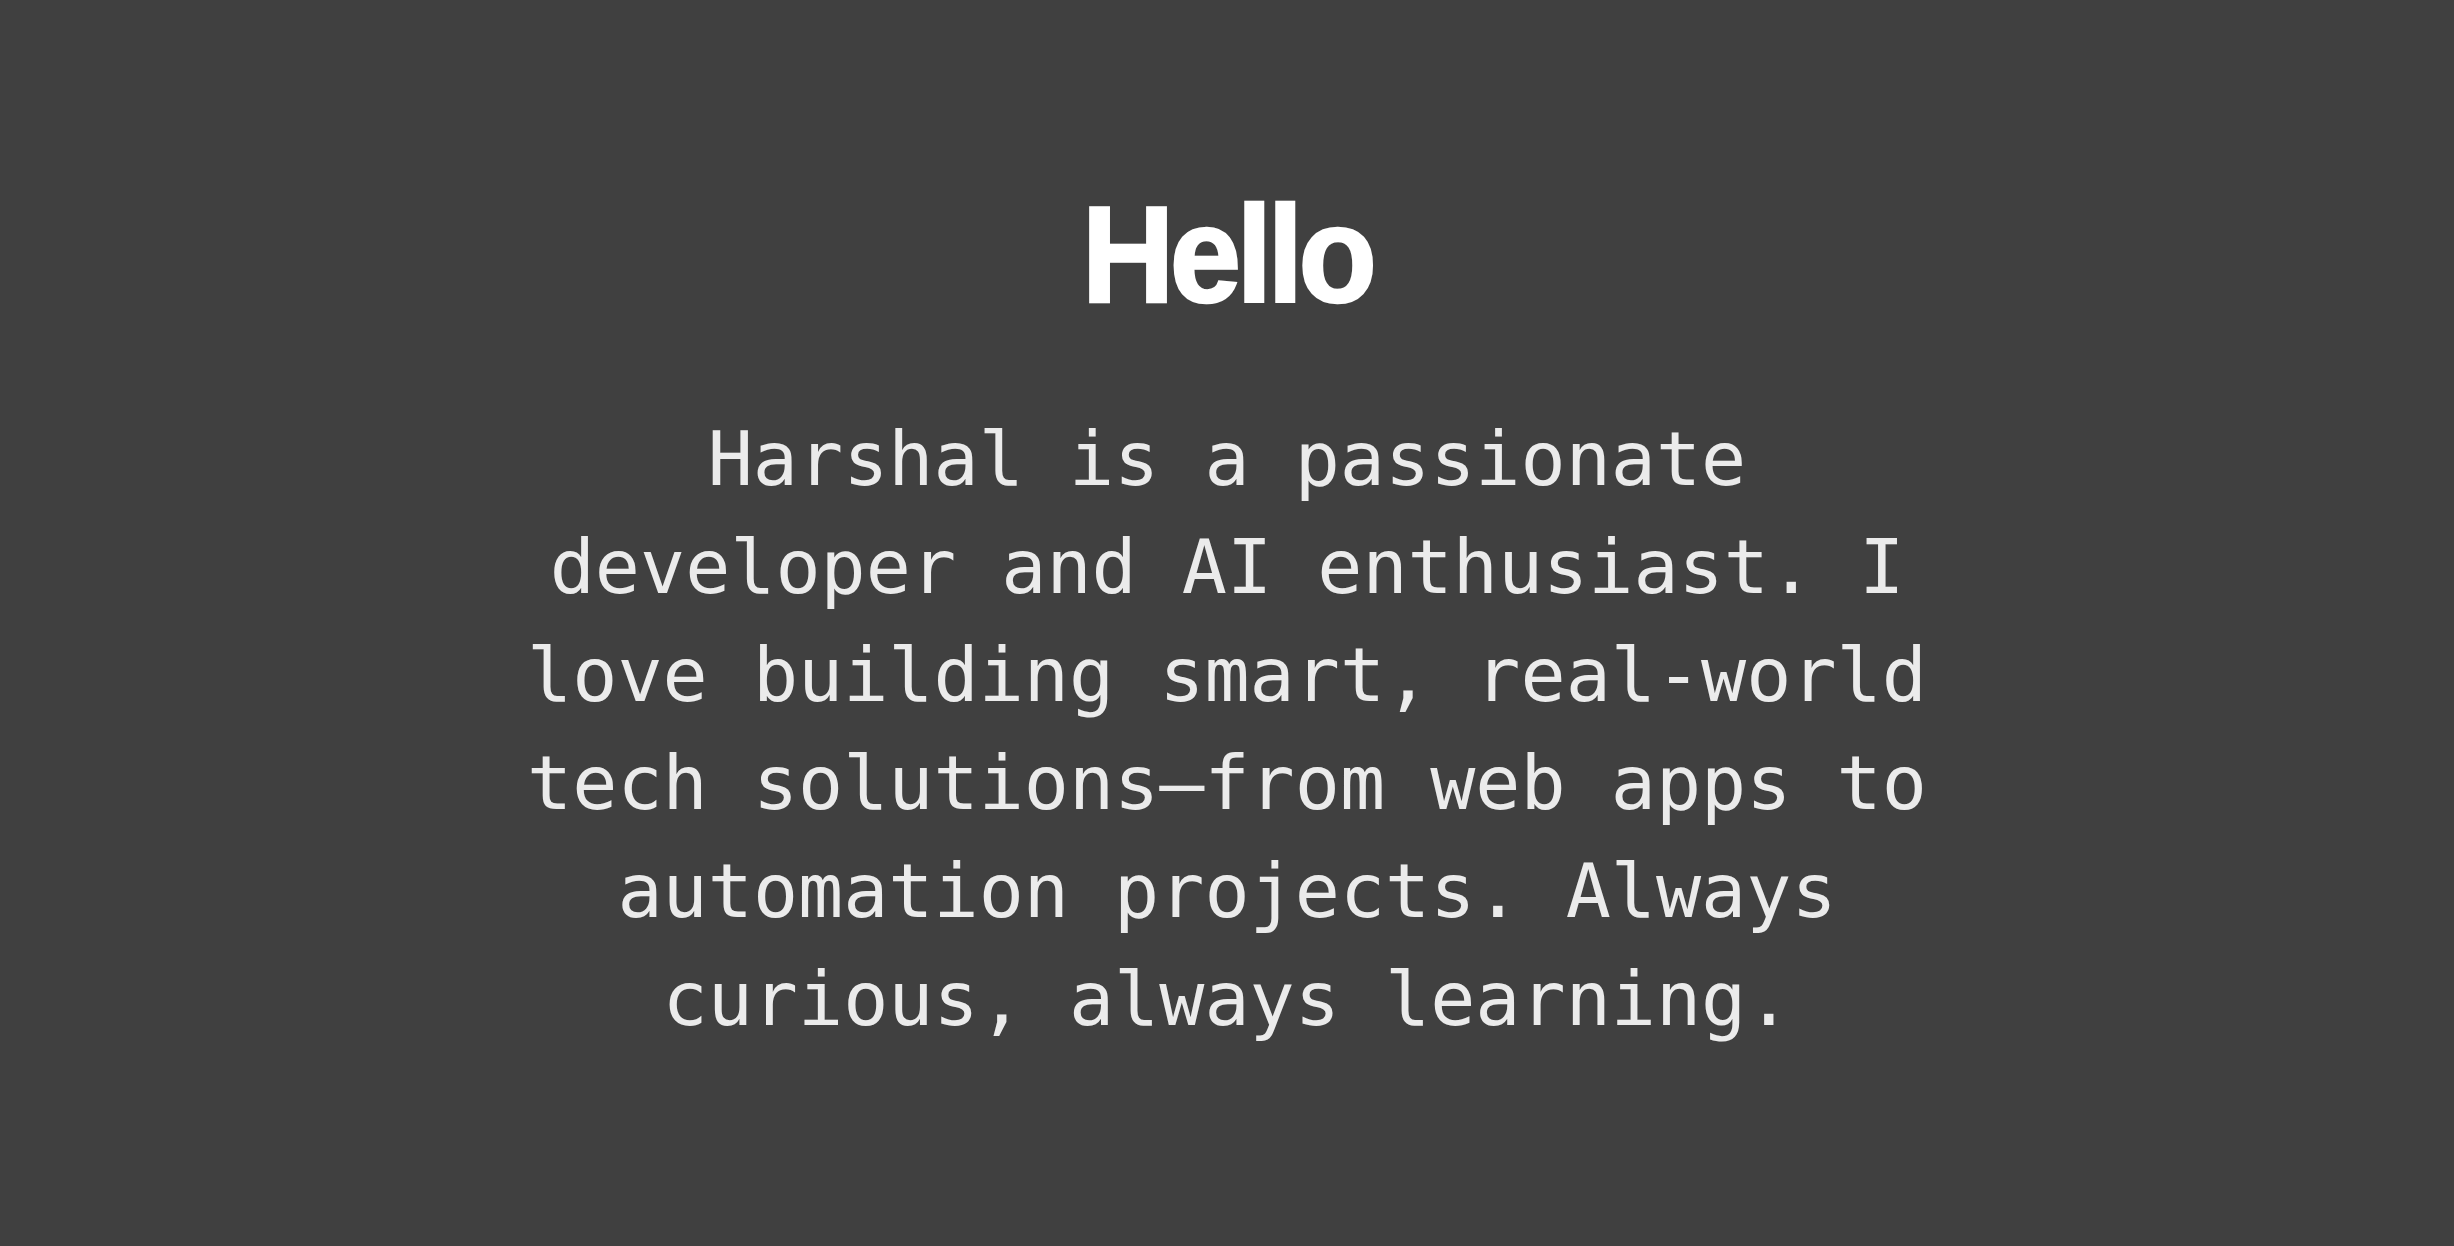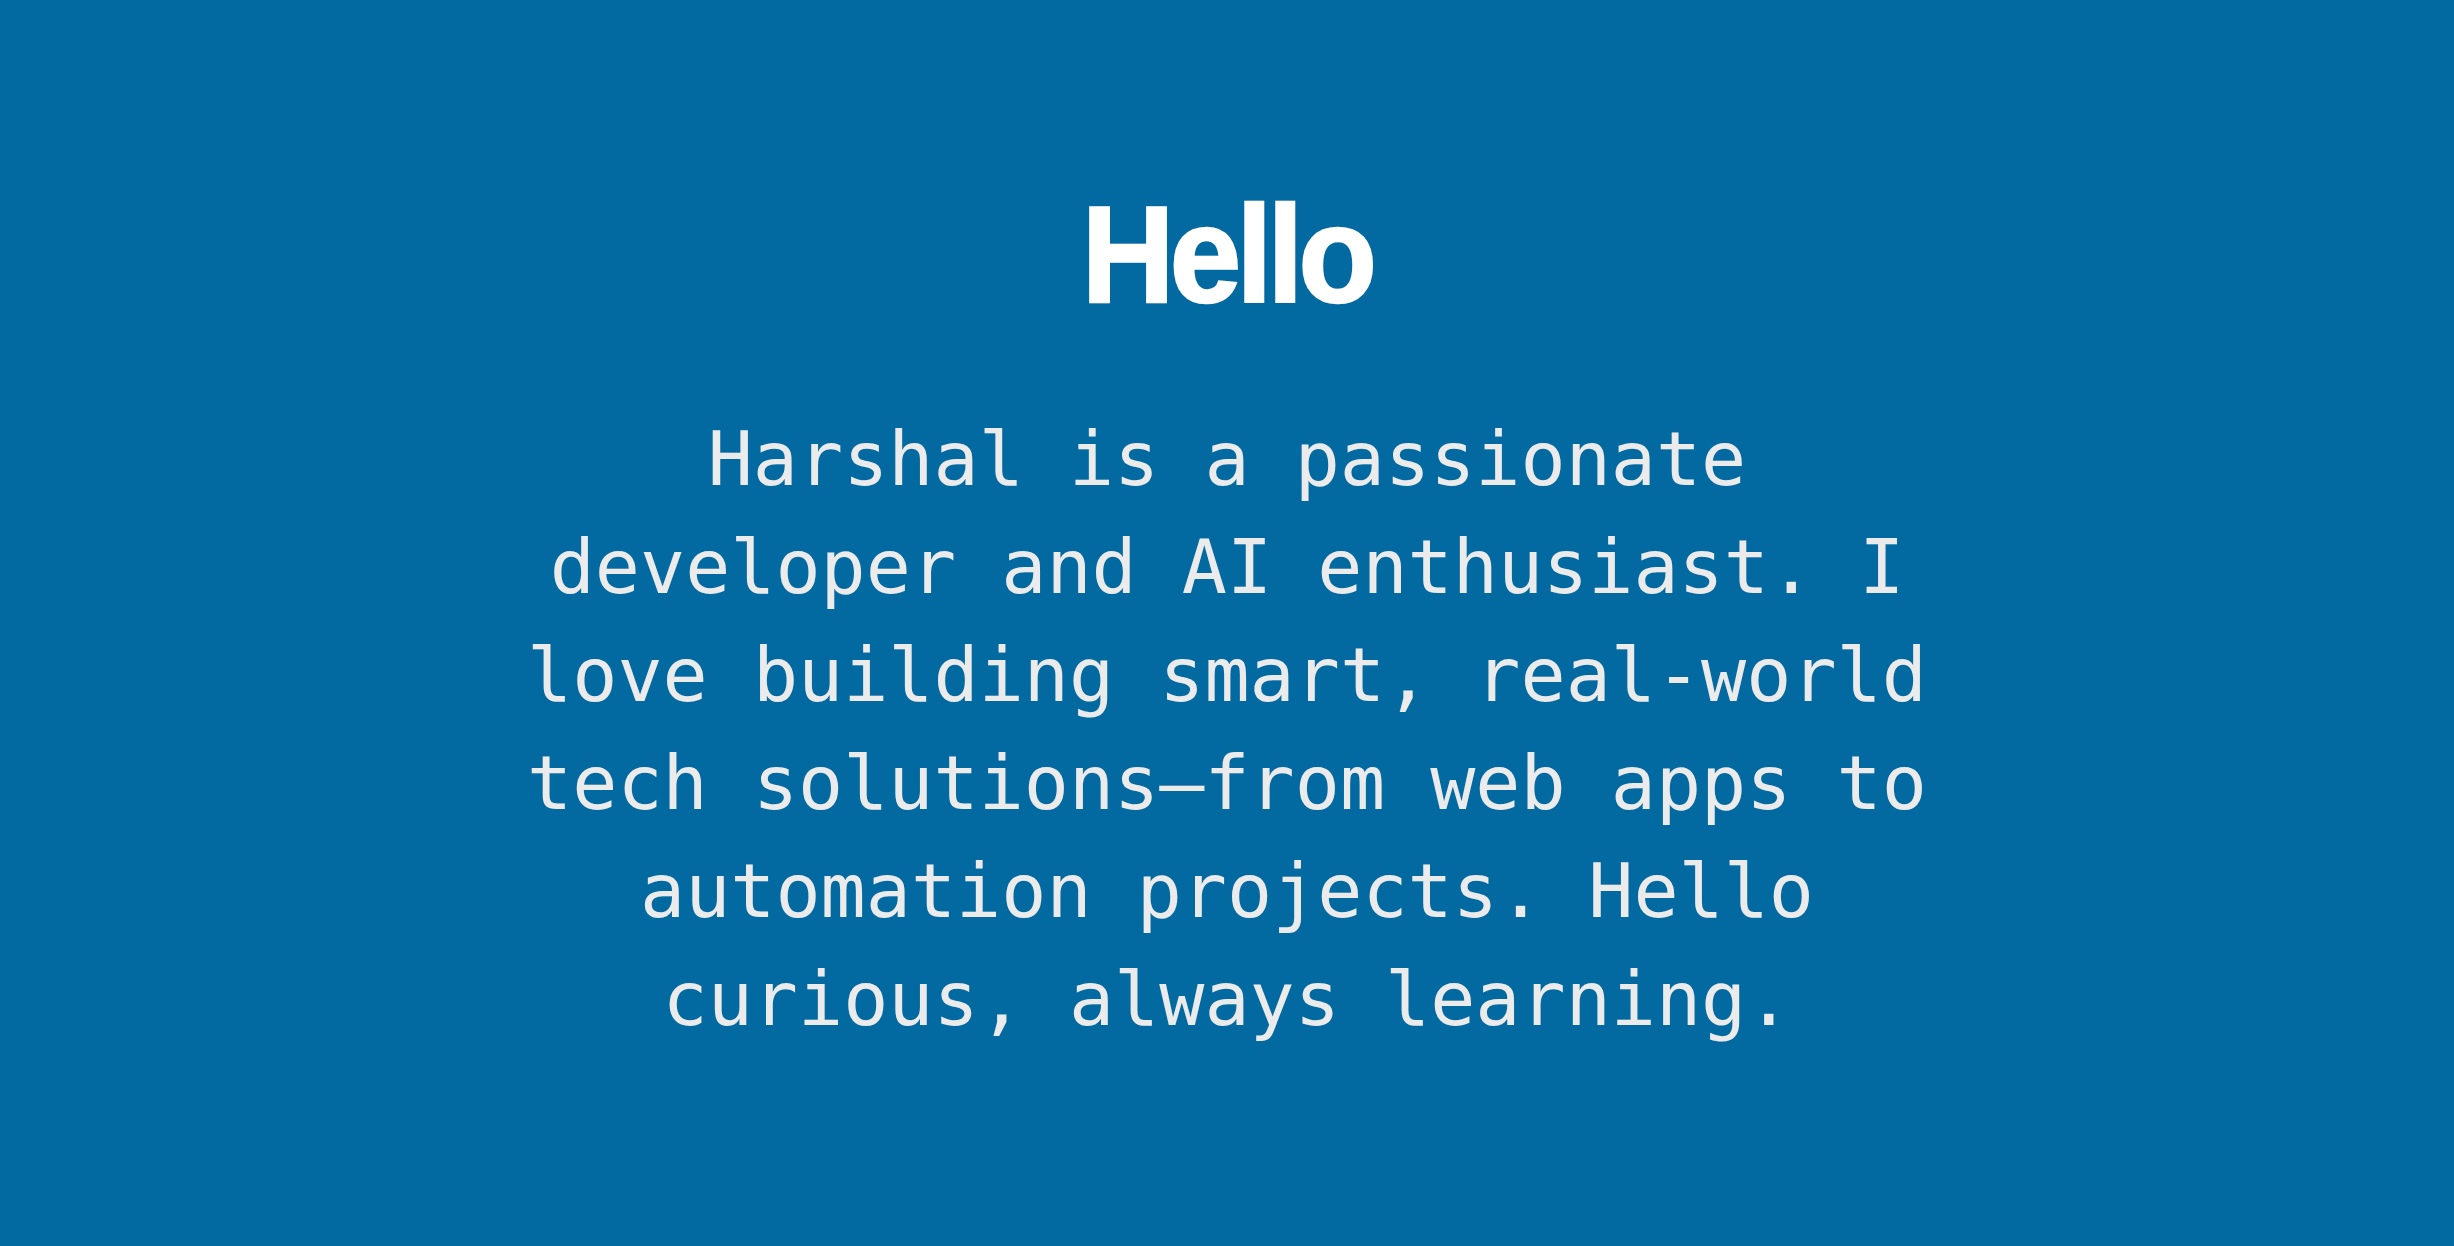--- a/index.html
+++ b/index.html
@@ -15,21 +15,21 @@
   body {
     display: flex;
     align-items: flex-start;
     justify-content: center;
   }
 
   .hero-section {
     width: 2454px;
     height: 1246px;
     position: relative;
-    background: #0369a1;
+    background: #404040;
     display: flex;
     flex-direction: column;
     align-items: center;
   }
 
   
   .hero-heading {
     position: absolute;
     left: 0;
     right: 0;
@@ -64,15 +64,15 @@
     word-spacing: 0px;
   }
 </style>
 </head>
 <body>
 
 <div class="hero-section">
 
   <h1 class="hero-heading">Hello</h1>
 
-  <p class="hero-paragraph">Harshal is a passionate developer and AI enthusiast. I love building smart, real-world tech solutions—from web apps to automation projects. Hello curious, always learning.</p>
+  <p class="hero-paragraph">Harshal is a passionate developer and AI enthusiast. I love building smart, real-world tech solutions—from web apps to automation projects. Always curious, always learning.</p>
 
 </div>
 
 </body></html>

